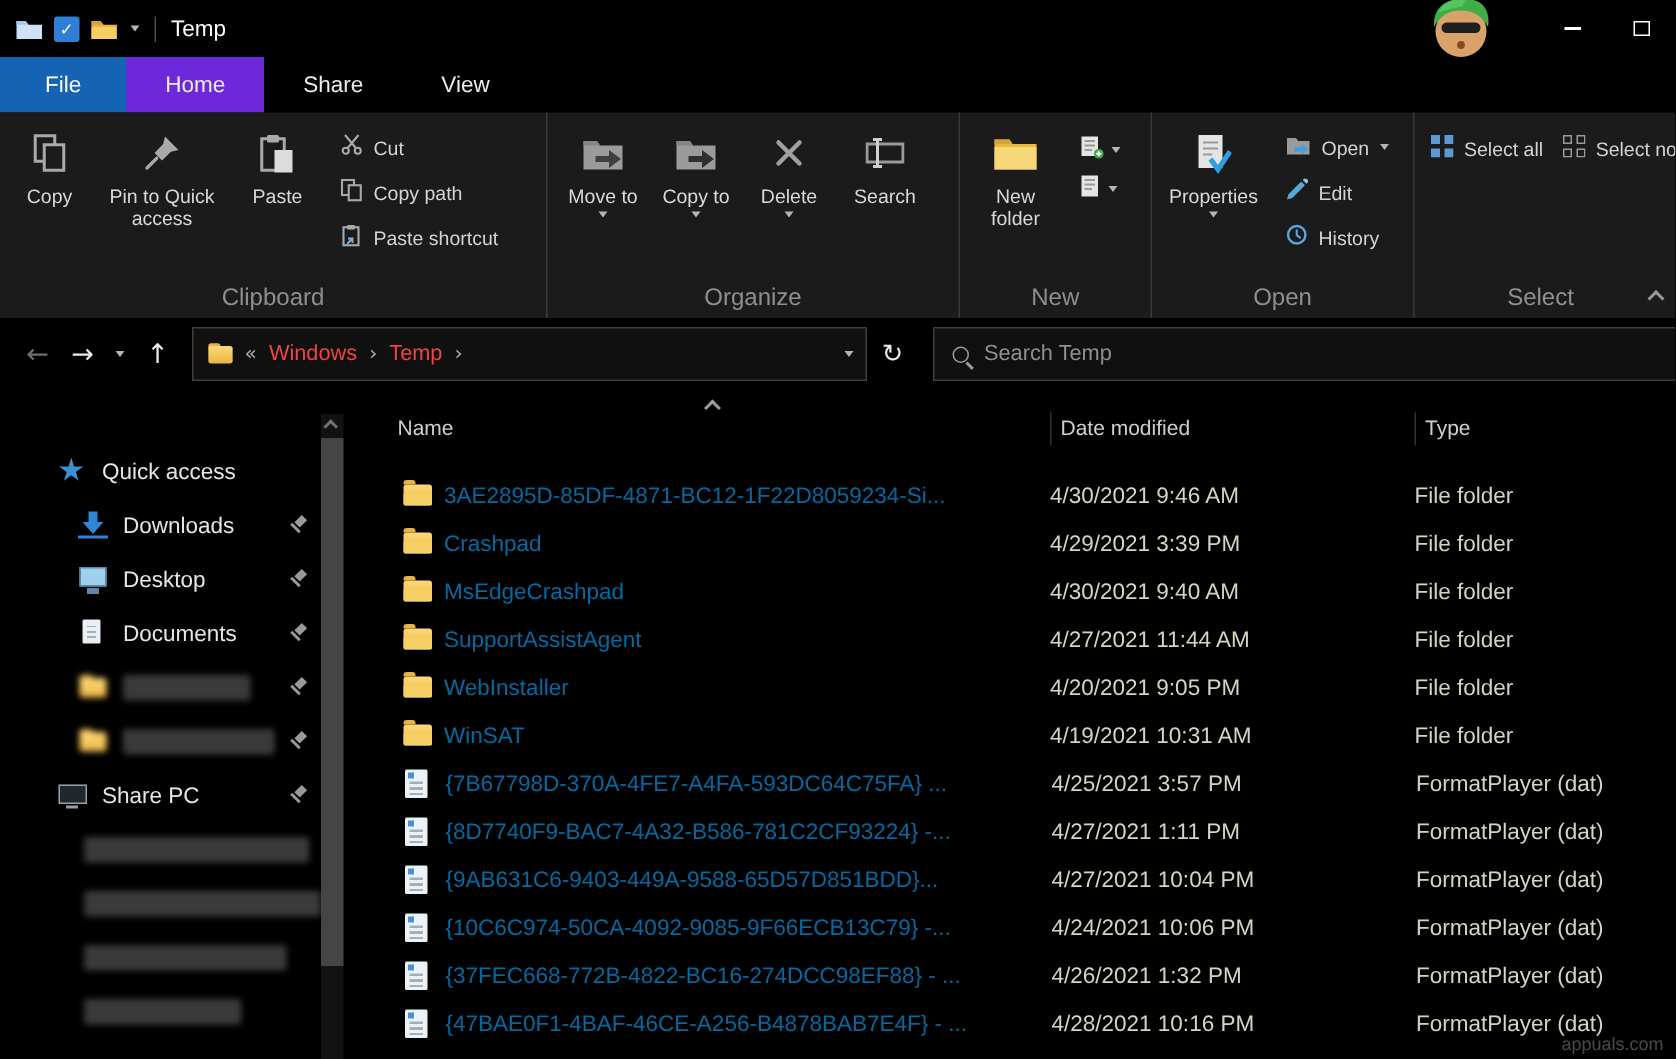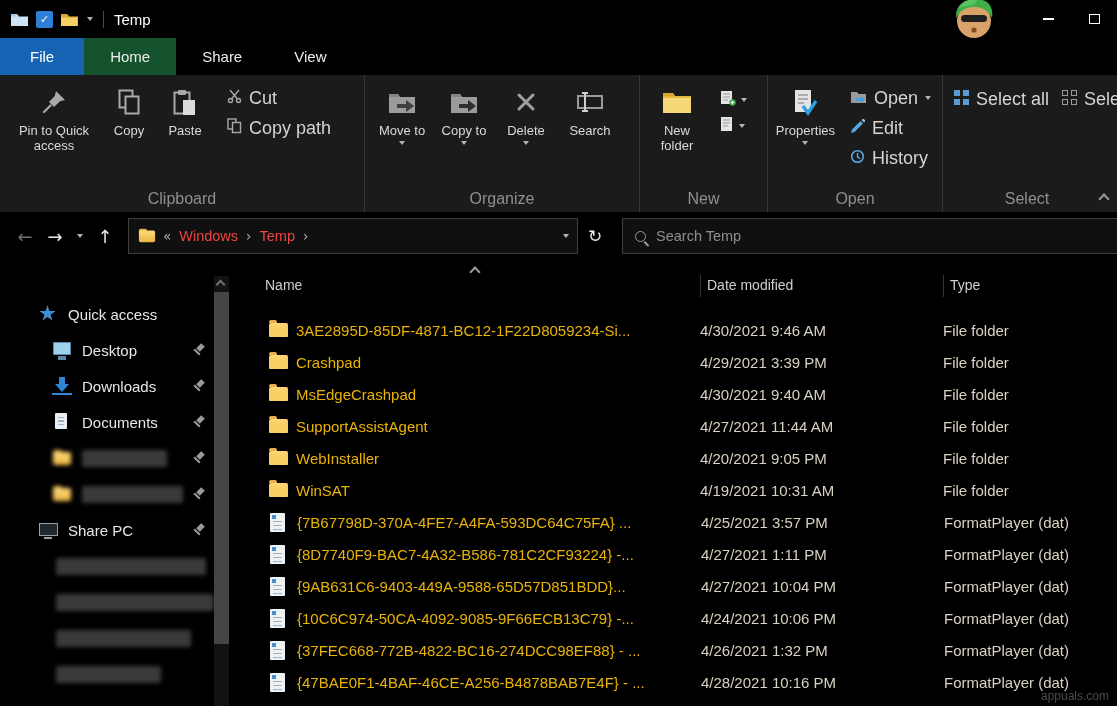--- a/index.html
+++ b/index.html
@@ -19,32 +19,32 @@
   .tb-spacer { flex:1; }
   .mascot { margin-right:26px; display:inline-flex; }
   .winbtn { width:46px; height:38px; display:flex; align-items:center; justify-content:center; }
   .min-glyph { width:11px; height:2px; background:#fff; display:inline-block; }
   .max-glyph { width:11px; height:10px; border:1.5px solid #fff; display:inline-block; }
 
   
   .tabbar { height:37px; display:flex; background:#000; }
   .tab { padding:0 26px; height:37px; line-height:37px; font-size:15px; color:#ececec; }
   .tab-file { background:#1563b2; color:#fff; padding:0 30px; }
-  .tab.active { background:#14532d; }
+  .tab.active { background:#6d28d9; }
 
   
   .ribbon { height:137px; background:#1b1b1b; display:flex; position:relative; }
   .rgroup { display:flex; flex-direction:column; border-right:1px solid #383838; flex:0 0 auto; }
   .rg-content { height:110px; display:flex; align-items:flex-start; padding:4px 6px 0 6px; }
   .rg-label { height:27px; display:flex; align-items:center; justify-content:center; color:#8f8f8f; font-size:16px; }
   .bigbtn { display:flex; flex-direction:column; align-items:center; padding-top:6px; color:#d9d9d9; font-size:13px; line-height:15px; text-align:center; }
   .bigbtn .ricon { height:34px; display:flex; align-items:center; justify-content:center; margin-bottom:4px; }
   .big-caret { margin-top:3px; }
   .smallcol { display:flex; flex-direction:column; margin-left:8px; padding-top:4px; }
-  .smallbtn { display:flex; align-items:center; gap:7px; height:30px; font-size:18px; color:#d4d4d4; padding:0 5px; white-space:nowrap; }
+  .smallbtn { display:flex; align-items:center; gap:7px; height:30px; font-size:13px; color:#d4d4d4; padding:0 5px; white-space:nowrap; }
   .iconbtn { display:flex; align-items:center; gap:5px; height:26px; padding:0 4px; }
   .ribbon-collapse { position:absolute; right:9px; bottom:9px; width:8px; height:8px; border-top:2px solid #9a9a9a; border-right:2px solid #9a9a9a; transform:rotate(-45deg); }
 
   
   .addrbar { height:48px; display:flex; align-items:center; background:#000; padding-left:10px; }
   .navg { font-family:"DejaVu Sans",sans-serif; font-size:18px; width:30px; text-align:center; color:#e8e8e8; }
   .navg.disabled { color:#6f6f6f; }
   .nav-caret { width:20px; display:flex; justify-content:center; }
   .addressbox { width:450px; height:36px; border:1px solid #3f3f3f; background:#101010; display:flex; align-items:center; padding:0 8px; margin-left:8px; }
   .crumb { font-size:14.5px; color:#ef4444; padding:0 2px; }
@@ -105,21 +105,21 @@
   .sort-caret { position:absolute; left:236px; top:8px; width:8px; height:8px; border-top:2px solid #9a9a9a; border-right:2px solid #9a9a9a; transform:rotate(-45deg); }
   .file-rows { margin-top:4px; }
   .file-row { display:flex; align-items:center; height:32px; }
   .fl-ic { flex:0 0 auto; position:relative; }
   .folder-ic { width:19px; height:14px; margin-left:34px; background:linear-gradient(#ffd978,#eab544); border-radius:2px; }
   .folder-ic::before { content:""; position:absolute; top:-3px; left:0; width:8px; height:3px; background:#e3b24a; border-radius:2px 2px 0 0; }
   .folder-ic::after { content:""; position:absolute; left:0; right:0; bottom:0; height:8px; background:#f7cf64; border-radius:1px; }
   .file-ic { width:15px; height:19px; margin-left:35px; margin-right:4px; background:#eef2f5; border-radius:1px; }
   .file-ic::before { content:""; position:absolute; left:2px; top:2px; width:4px; height:4px; background:#4a90d9; }
   .file-ic::after { content:""; position:absolute; left:3px; right:3px; top:8px; height:9px; background:repeating-linear-gradient(#9fb0c0 0 1.4px,transparent 1.4px 4px); }
-  .fl-name { margin-left:8px; flex:0 0 404px; font-size:15px; color:#eab308; white-space:nowrap; overflow:hidden; }
+  .fl-name { margin-left:8px; flex:0 0 404px; font-size:15px; color:#0369a1; white-space:nowrap; overflow:hidden; }
   .fl-date { flex:0 0 243px; font-size:15px; color:#d8d2c0; white-space:nowrap; }
   .fl-type { flex:1; font-size:15px; color:#d8d2c0; white-space:nowrap; }
   .watermark { position:absolute; right:8px; bottom:3px; font-size:12px; color:rgba(210,210,210,.35); }
 </style>
 </head>
 <body>
 
 <div class="app">
 
   <div class="titlebar">
@@ -164,37 +164,37 @@
     <div class="tab tab-file">File</div>
     <div class="tab active">Home</div>
     <div class="tab">Share</div>
     <div class="tab">View</div>
   </div>
 
   <div class="ribbon">
 
     <div class="rgroup" style="width:365px">
       <div class="rg-content">
+        <div class="bigbtn" style="width:54px">
+          <span class="ricon">
+            <svg width="24" height="27" viewBox="0 0 24 27">
+                <rect x="2.5" y="1.5" width="13" height="17" fill="none" stroke="#a9a9a9" stroke-width="2"></rect>
+                <rect x="8.5" y="7.5" width="13" height="17" fill="#1b1b1b" stroke="#a9a9a9" stroke-width="2"></rect>
+              </svg>
+          </span>
+          <span class="blabel">Copy</span>
+        </div>
         <div class="bigbtn" style="width:96px">
           <span class="ricon">
             <svg width="26" height="26" viewBox="0 0 26 26">
                 <path d="M15 2l9 9-5 1.2L13 18l-5-5 5.8-6z" fill="#a9a9a9"></path>
                 <path d="M9.5 16.5L3 23" stroke="#a9a9a9" stroke-width="2.2" stroke-linecap="round"></path>
               </svg>
           </span>
           <span class="blabel">Pin to Quick access</span>
-        </div>
-        <div class="bigbtn" style="width:54px">
-          <span class="ricon">
-            <svg width="24" height="27" viewBox="0 0 24 27">
-                <rect x="2.5" y="1.5" width="13" height="17" fill="none" stroke="#a9a9a9" stroke-width="2"></rect>
-                <rect x="8.5" y="7.5" width="13" height="17" fill="#1b1b1b" stroke="#a9a9a9" stroke-width="2"></rect>
-              </svg>
-          </span>
-          <span class="blabel">Copy</span>
         </div>
         <div class="bigbtn" style="width:58px">
           <span class="ricon">
             <svg width="24" height="27" viewBox="0 0 24 27">
                 <rect x="1.5" y="3.5" width="15" height="21" fill="none" stroke="#a9a9a9" stroke-width="2"></rect>
                 <rect x="5" y="1" width="8" height="5" rx="1" fill="#a9a9a9"></rect>
                 <rect x="10" y="11" width="12" height="15" fill="#dcdcdc"></rect>
               </svg>
           </span>
           <span class="blabel">Paste</span>
@@ -211,20 +211,30 @@
             <span>Cut</span>
           </div>
           <div class="smallbtn">
             <span>
               <svg width="15" height="16" viewBox="0 0 15 16">
                   <rect x="1" y="1" width="8" height="10" fill="none" stroke="#a9a9a9" stroke-width="1.4"></rect>
                   <rect x="5.5" y="4.5" width="8" height="10" fill="#1b1b1b" stroke="#a9a9a9" stroke-width="1.4"></rect>
                 </svg>
             </span>
             <span>Copy path</span>
+          </div>
+          <div class="smallbtn">
+            <span>
+              <svg width="15" height="16" viewBox="0 0 15 16">
+                  <rect x="2" y="2.5" width="10" height="12" fill="none" stroke="#a9a9a9" stroke-width="1.4"></rect>
+                  <rect x="4.5" y="1" width="5" height="3" fill="#a9a9a9"></rect>
+                  <path d="M4.5 13.5l3.5-3.5M8 13v-3H5" stroke="#7fb2e0" stroke-width="1.3" fill="none"></path>
+                </svg>
+            </span>
+            <span>Paste shortcut</span>
           </div>
         </div>
       </div>
       <div class="rg-label">Clipboard</div>
     </div>
 
     <div class="rgroup" style="width:275px">
       <div class="rg-content">
         <div class="bigbtn" style="width:62px">
           <span class="ricon">
@@ -423,27 +433,27 @@
 
   <div class="main">
 
     <div class="sidebar">
       <div class="side-list">
           <div class="side-item lvl0">
             <span class="sicon ic-star"></span>
             <span class="slabel">Quick access</span>
           </div>
           <div class="side-item lvl1">
+            <span class="sicon ic-downloads"></span>
+            <span class="slabel">Downloads</span>
+            <span class="pin-icon"></span>
+          </div>
+          <div class="side-item lvl1">
             <span class="sicon ic-desktop"></span>
             <span class="slabel">Desktop</span>
-            <span class="pin-icon"></span>
-          </div>
-          <div class="side-item lvl1">
-            <span class="sicon ic-downloads"></span>
-            <span class="slabel">Downloads</span>
             <span class="pin-icon"></span>
           </div>
           <div class="side-item lvl1">
             <span class="sicon ic-documents"></span>
             <span class="slabel">Documents</span>
             <span class="pin-icon"></span>
           </div>
           <div class="side-item lvl1 redacted">
             <span class="sicon ic-folder"></span>
             <span class="blob"></span>

